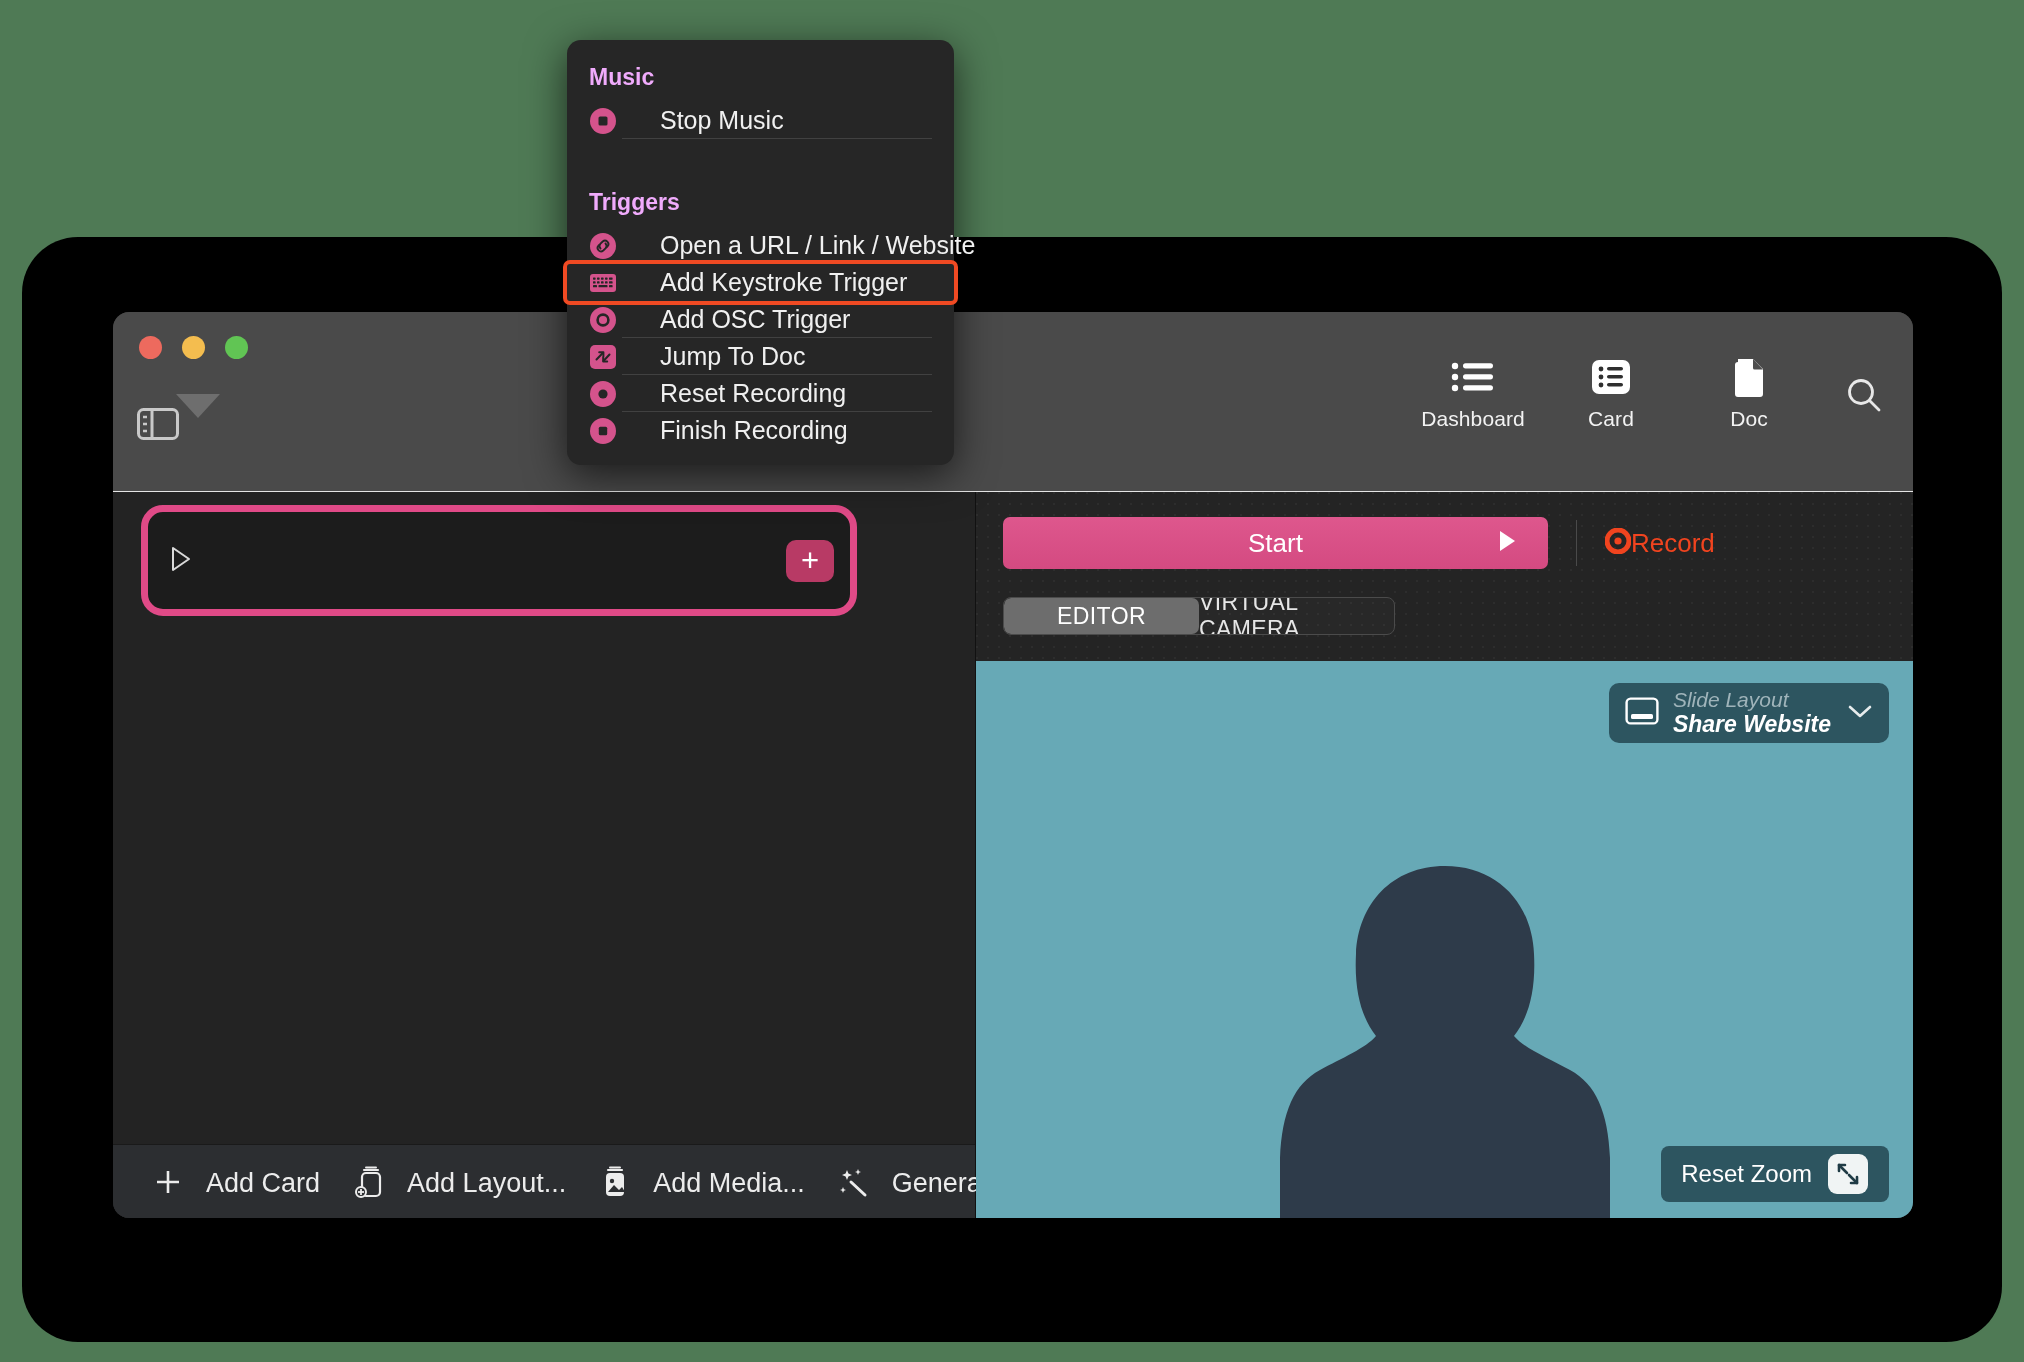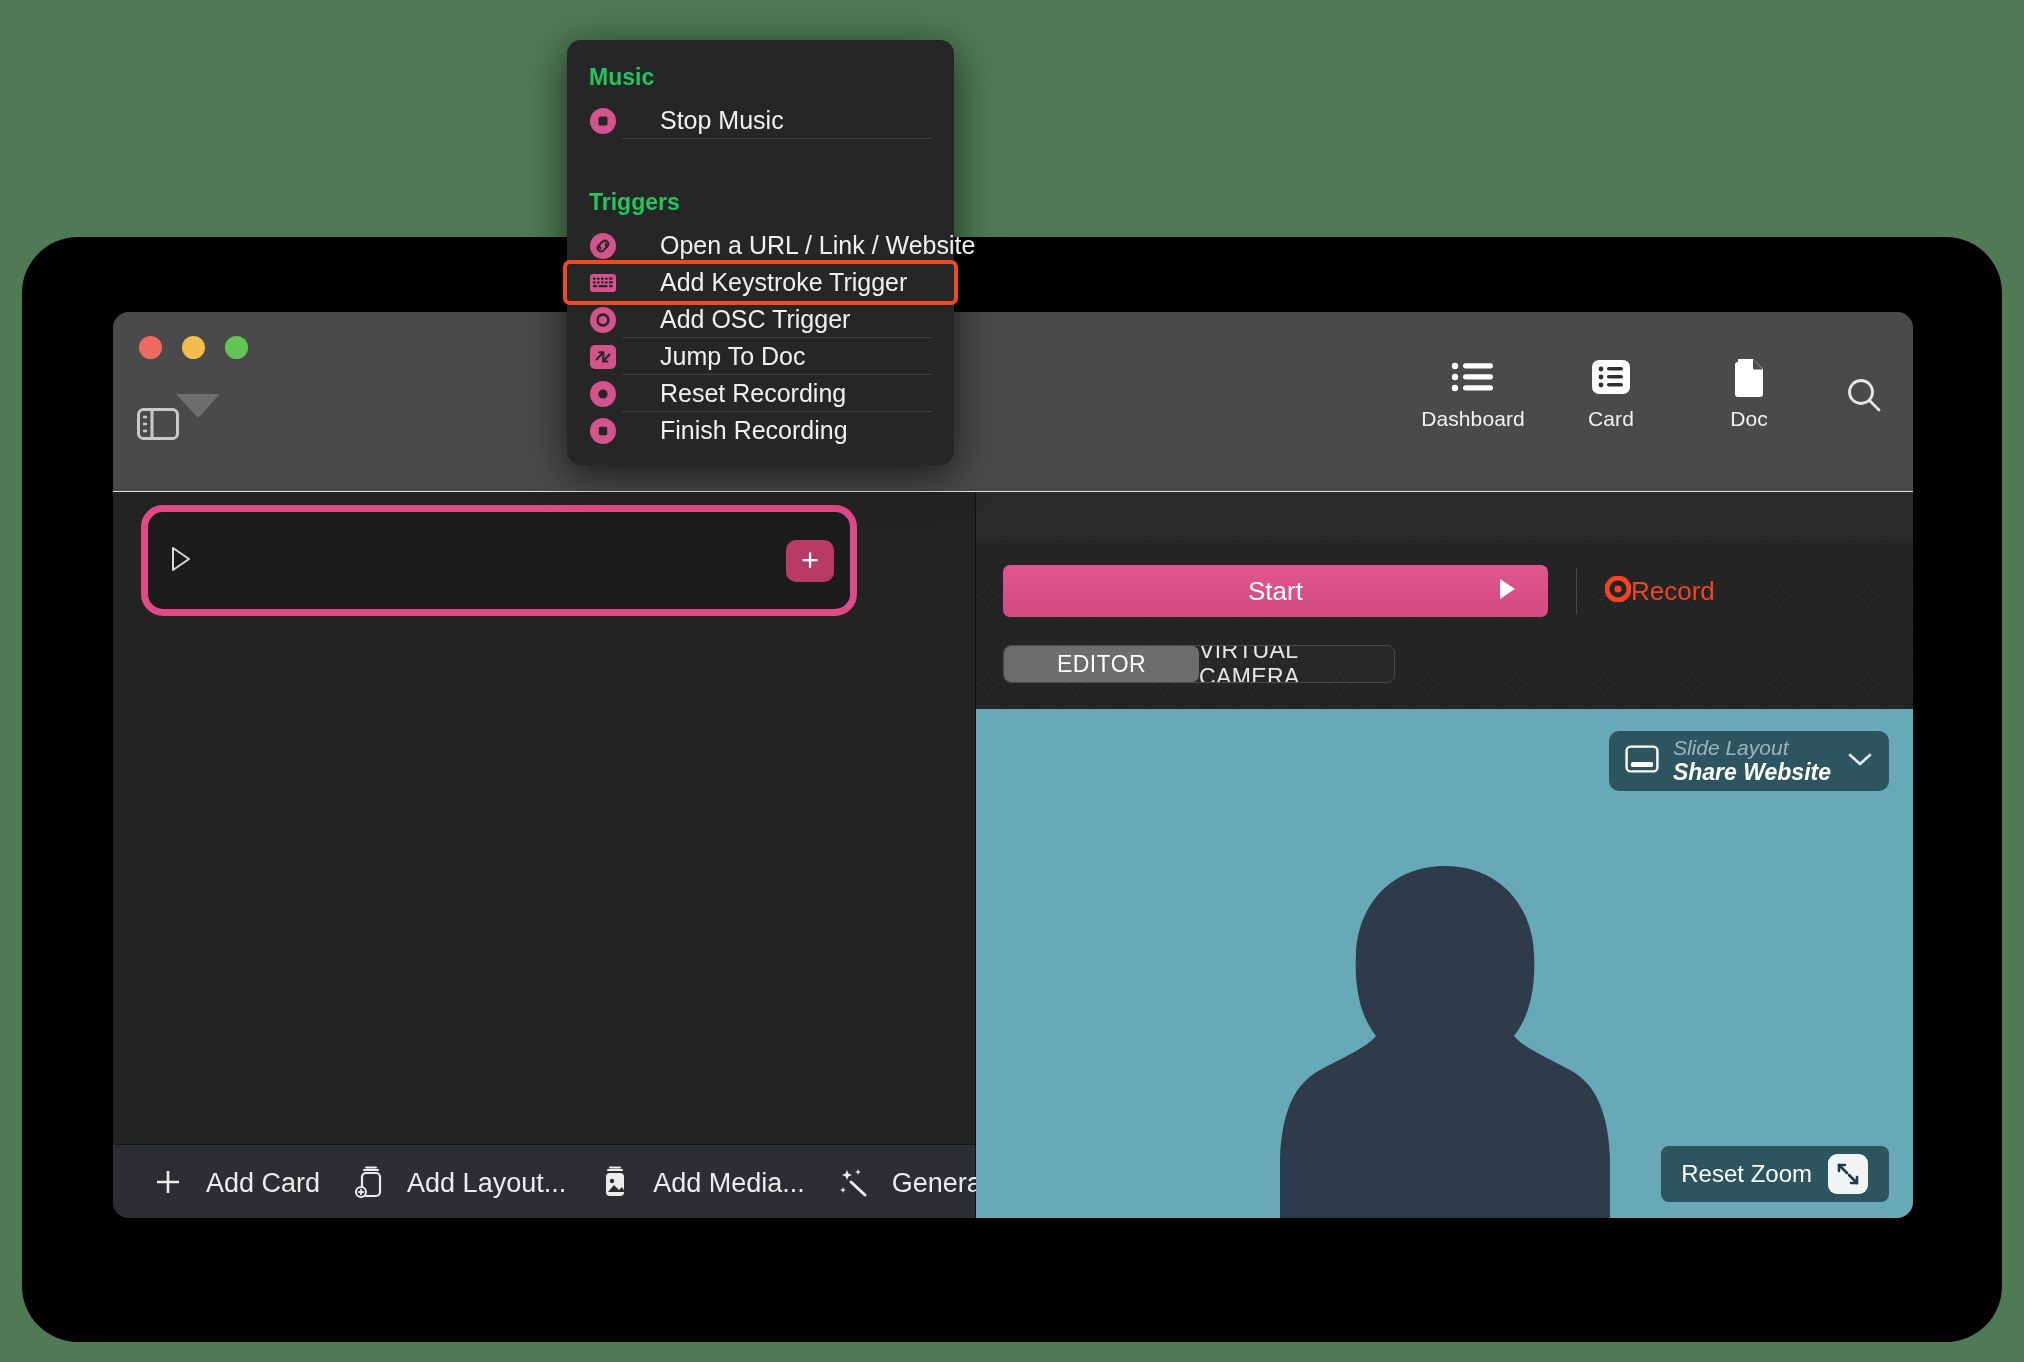--- a/index.html
+++ b/index.html
@@ -169,21 +169,20 @@
 
   
   #right-pane {
     flex: 1;
     background:
       radial-gradient(circle at 1px 1px, rgba(255,255,255,.045) 1px, transparent 1.4px) 0 0/11px 11px,
       #242424;
     position: relative;
     display: flex;
     flex-direction: column;
-    margin-top: 48px;
   }
 
   #transport-row {
     display: flex;
     align-items: center;
     padding: 25px 0 0 27px;
     gap: 0;
   }
   #start-button {
     width: 545px;
@@ -316,21 +315,21 @@
     left: 176px;
     top: 394px;
     width: 0; height: 0;
     border-left: 22px solid transparent;
     border-right: 22px solid transparent;
     border-top: 24px solid #6e6e6e;
     z-index: 49;
   }
 
   .menu-section-title {
-    color: #22c55e;
+    color: #f0abfc;
     font-size: 23px;
     font-weight: bold;
     padding: 10px 0 11px 22px;
   }
   .menu-row {
     display: flex;
     align-items: center;
     gap: 17px;
     padding: 0 14px 0 22px;
     height: 37px;

